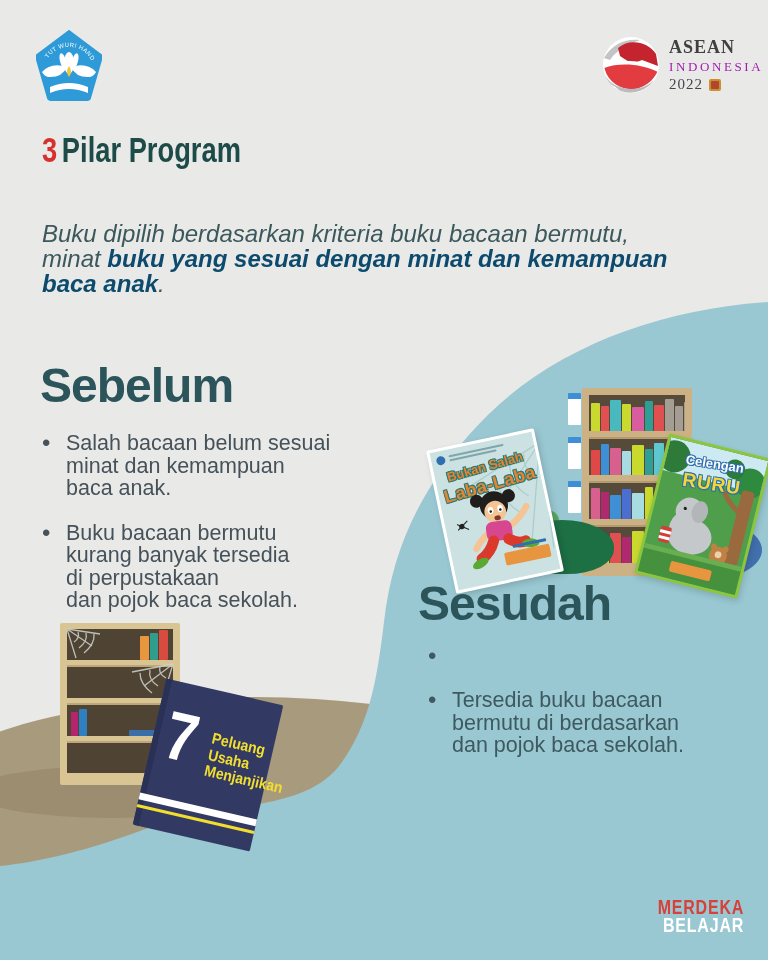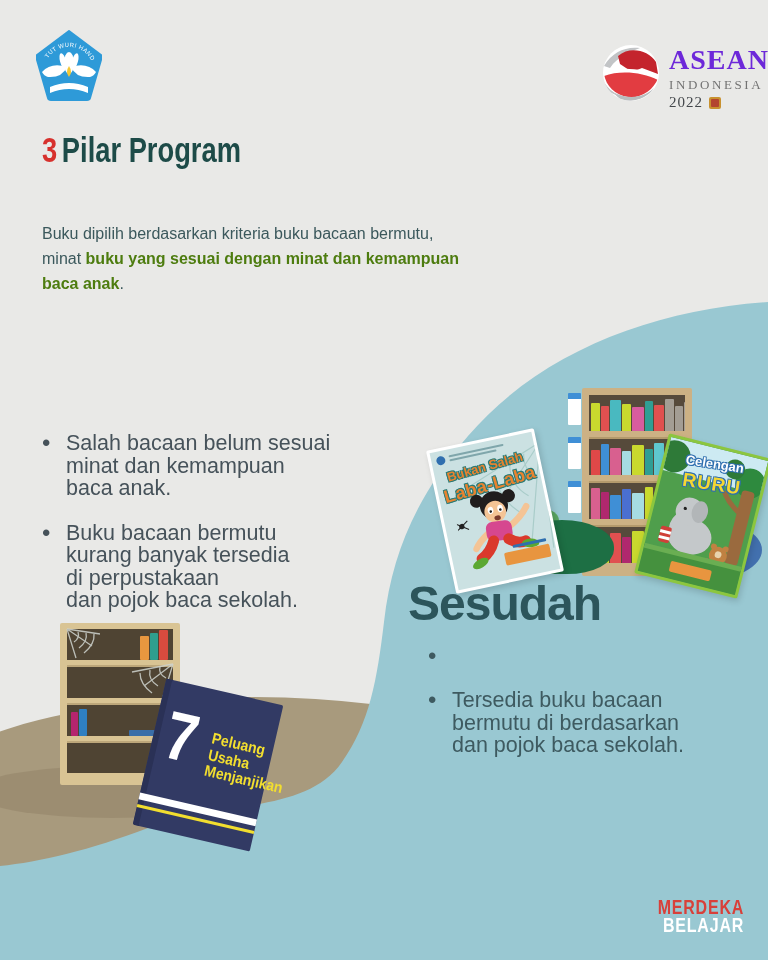--- a/index.html
+++ b/index.html
@@ -7,43 +7,43 @@
     position:relative;width:768px;height:960px;margin:0 auto;
     background:#e9e9e7;overflow:hidden;
     font-family:"Liberation Sans",sans-serif;
   }
   svg{display:block;}
 
   
   .kemdikbud{position:absolute;left:36px;top:30px;width:66px;height:72px;z-index:6;}
   .asean{position:absolute;left:602px;top:36px;z-index:6;display:flex;align-items:center;gap:9px;}
   .asean-text{font-family:"Liberation Serif",serif;line-height:1;}
-  .asean-title{font-size:28px;font-weight:700;color:#6d28d9;letter-spacing:1px;margin-top:10px;}
-  .asean-sub{font-size:13px;color:#737373;letter-spacing:2.6px;margin-top:4px;}
+  .asean-title{font-size:18px;font-weight:700;color:#404040;letter-spacing:1px;}
+  .asean-sub{font-size:13px;color:#a21caf;letter-spacing:2.6px;margin-top:4px;}
   .asean-year-row{display:flex;align-items:center;gap:6px;margin-top:4px;}
   .asean-year{font-size:15px;color:#43474b;letter-spacing:1px;}
   .asean-emblem{width:12px;height:12px;background:#c8912f;border-radius:2px;position:relative;}
   .asean-emblem::after{content:"";position:absolute;inset:2px;background:#b3452f;border-radius:1px;}
 
   
   .title{position:absolute;left:42px;top:130px;z-index:6;font-weight:700;font-size:35px;
          transform:scaleX(.78);transform-origin:left top;white-space:nowrap;letter-spacing:0;}
   .title .num{color:#d7312d;margin-right:6px;}
   .title .lbl{color:#1d4b48;}
   .subtitle{position:absolute;left:40px;top:170px;z-index:6;font-weight:700;font-size:35px;
             letter-spacing:-.5px;white-space:nowrap;color:#1e5753;}
   .subtitle .amp{color:#d7312d;font-size:40px;}
-  .desc{position:absolute;left:42px;top:221px;z-index:6;font-size:16px;line-height:25px;
-        color:#3b585c;}
-  .desc b{font-weight:700;color:#4d7c0f;}
+  .desc{position:absolute;left:42px;top:221px;z-index:6;font-size:24px;line-height:25px;
+        color:#3b585c;font-style:italic;}
+  .desc b{font-weight:700;color:#0c4a6e;}
 
   
   .sec-h{position:absolute;z-index:6;font-weight:700;font-size:48px;letter-spacing:-1px;color:#2c555b;}
   .sebelum-h{left:40px;top:358px;}
-  .sesudah-h{left:408px;top:576px;}
+  .sesudah-h{left:418px;top:576px;}
   .bullets{position:absolute;z-index:6;font-size:21.5px;line-height:22.5px;}
   .sebelum-list{left:42px;top:432px;width:350px;color:#46525a;}
   .sesudah-list{left:428px;top:645px;width:330px;color:#3e5a60;}
   .bullet{display:flex;margin-bottom:22px;}
   .bullet-dot{width:24px;flex:none;font-size:24px;line-height:22px;}
   .bullet-text{white-space:pre-line;}
 
   
   .bg-svg{position:absolute;left:0;top:0;z-index:0;}
 
@@ -171,20 +171,21 @@
 
   <div class="title"><span class="num">3</span><span class="lbl">Pilar Program</span></div>
 
 
   <div class="desc">
     <span>Buku dipilih berdasarkan kriteria buku bacaan bermutu,</span><br>
     <span>minat </span><b>buku yang sesuai dengan minat dan kemampuan</b><br>
     <b>baca anak</b><span>.</span>
   </div>
 
+  <div class="sec-h sebelum-h">Sebelum</div>
   <div class="bullets sebelum-list">
     <div class="bullet">
       <span class="bullet-dot">•</span>
       <span class="bullet-text">Salah bacaan belum sesuai
 minat dan kemampuan
 baca anak.</span>
     </div>
     <div class="bullet">
       <span class="bullet-dot">•</span>
       <span class="bullet-text">Buku bacaan bermutu

